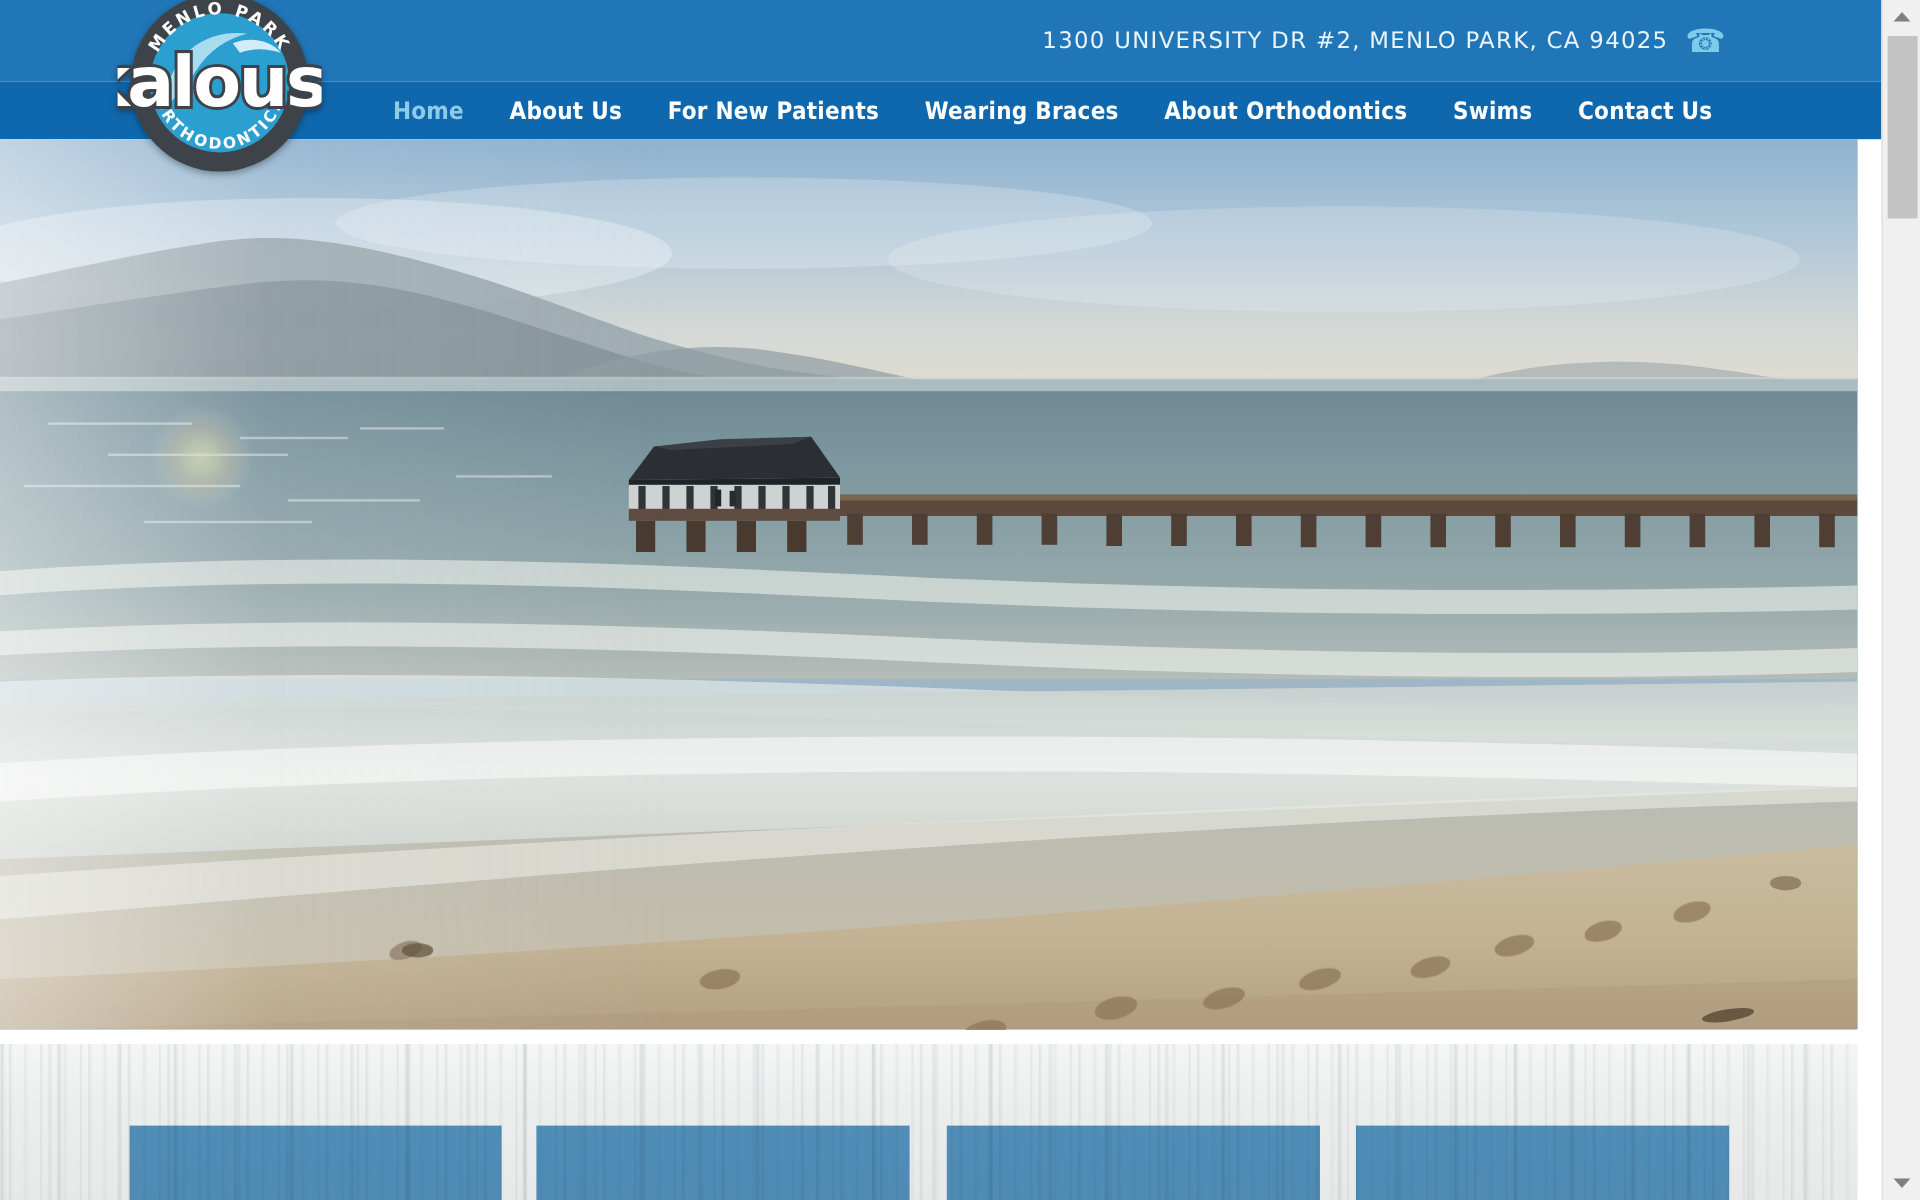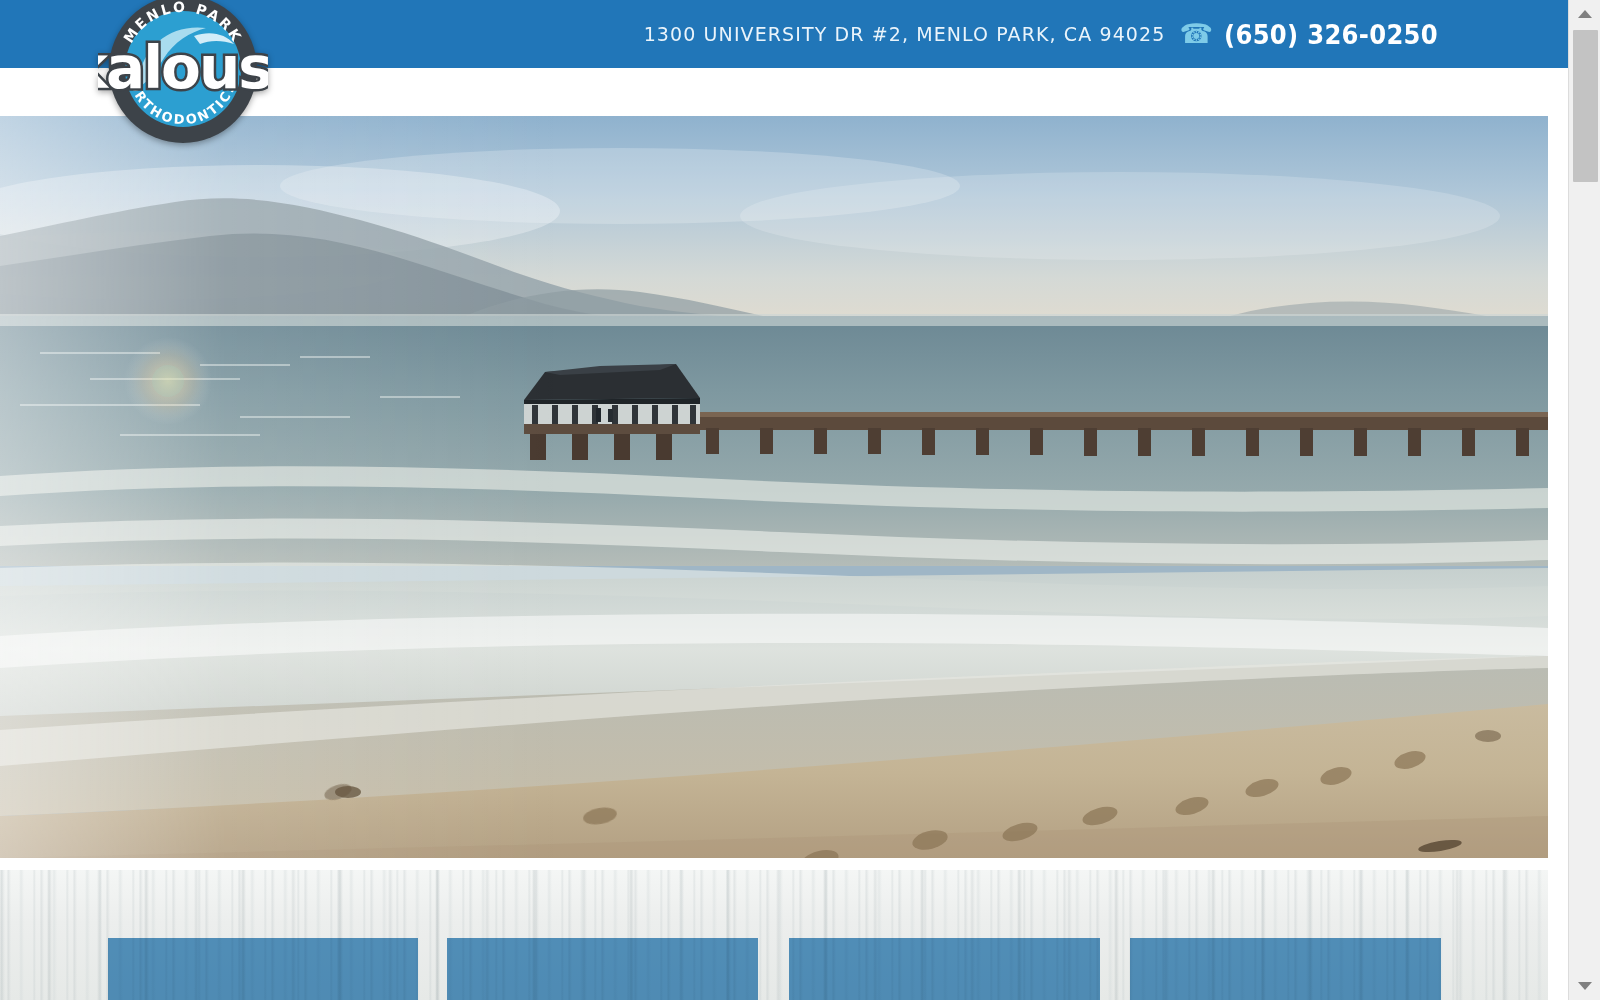--- a/index.html
+++ b/index.html
@@ -117,25 +117,35 @@
 </head>
 <body>
 
 <div id="page">
 
   <div id="topbar">
     <div id="contact">
       <span id="address">1300 UNIVERSITY DR #2, MENLO PARK, CA 94025</span>
       <span id="phone-wrap">
         <span id="phone-icon">☎</span>
-        <span id="phone">(650) 326-0250</span>
       </span>
     </div>
   </div>
 
+  <div id="navbar">
+    <div id="nav">
+      <span class="nav-item active">Home</span>
+      <span class="nav-item">About Us</span>
+      <span class="nav-item">For New Patients</span>
+      <span class="nav-item">Wearing Braces</span>
+      <span class="nav-item">About Orthodontics</span>
+      <span class="nav-item">Swims</span>
+      <span class="nav-item">Contact Us</span>
+    </div>
+  </div>
 
   <div id="hero">
     <svg viewBox="0 0 1548 742" preserveAspectRatio="none">
       <defs>
         <linearGradient id="skyG" x1="0" y1="0" x2="0" y2="1">
           <stop offset="0" stop-color="#8fb2ce"></stop>
           <stop offset="0.35" stop-color="#aec6d8"></stop>
           <stop offset="0.75" stop-color="#d4d9d6"></stop>
           <stop offset="1" stop-color="#e2dccf"></stop>
         </linearGradient>

